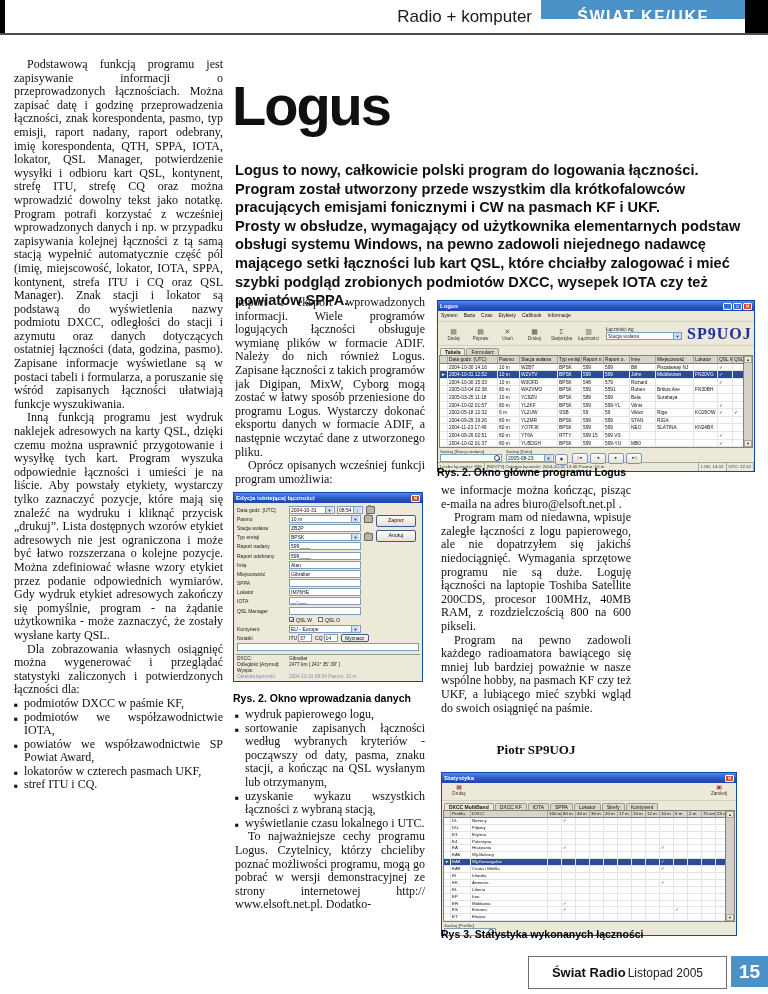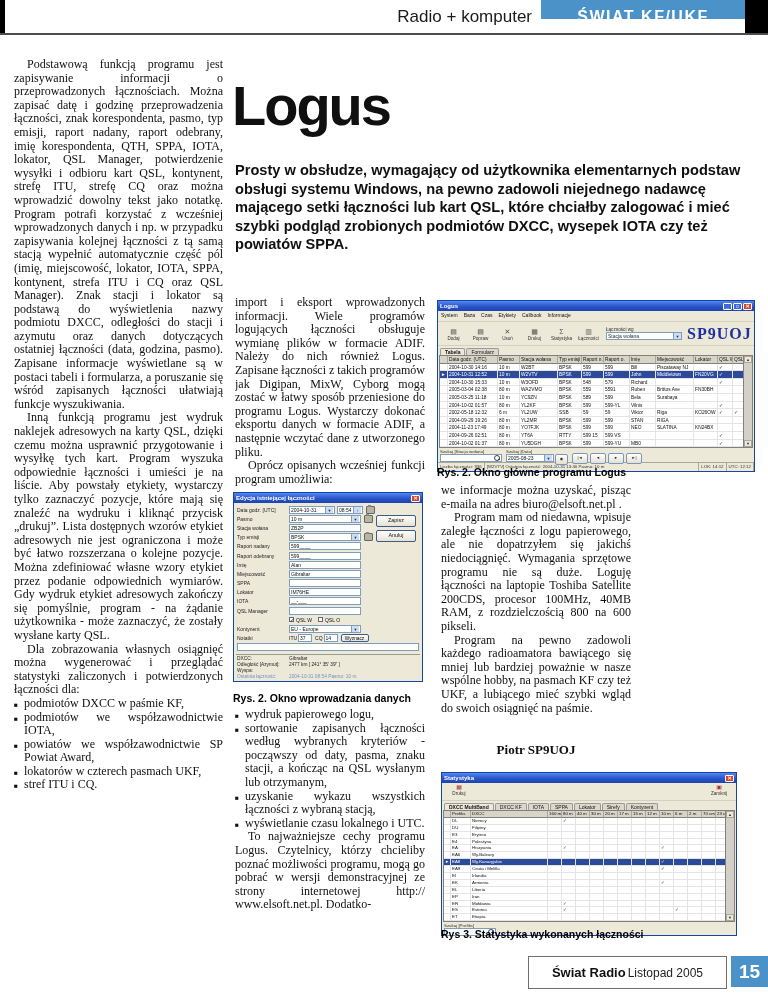--- a/index.html
+++ b/index.html
@@ -143,20 +143,21 @@
         <div class="bullet">podmiotów DXCC w paśmie KF,</div>
         <div class="bullet">podmiotów we współzawodnictwie IOTA,</div>
         <div class="bullet">powiatów we współzawodnictwie SP Powiat Award,</div>
         <div class="bullet">lokatorów w czterech pasmach UKF,</div>
         <div class="bullet">stref ITU i CQ.</div>
       </div>
   </div>
 
   <div class="abs" id="title">Logus</div>
   <div class="abs" id="lead">
+    <p>Logus to nowy, całkowicie polski program do logowania łączności. Program został utworzony przede wszystkim dla krótkofalowców pracujących emisjami fonicznymi i CW na pasmach KF i UKF.</p>
     <p>Prosty w obsłudze, wymagający od użytkownika elementarnych podstaw obsługi systemu Windows, na pewno zadowoli niejednego nadawcę mającego setki łączności lub kart QSL, które chciałby zalogować i mieć szybki podgląd zrobionych podmiotów DXCC, wysepek IOTA czy też powiatów SPPA.</p>
   </div>
 
   <div class="abs bodytxt" id="midText1">
     <p class="noind">import i eksport wprowadzonych informacji. Wiele programów logujących łączności obsługuje wymianę plików w formacie ADIF. Należy do nich również Logus. Zapisane łączności z takich programów jak Digipan, MixW, Cyborg mogą zostać w łatwy sposób przeniesione do programu Logus. Wystarczy dokonać eksportu danych w formacie ADIF, a następnie wczytać dane z utworzonego pliku.</p>
     <p>Oprócz opisanych wcześniej funkcji program umożliwia:</p>
   </div>
 
   <div class="win" id="fig2" style="left:233px;top:492px;width:190px;">
     <div class="tbar">
@@ -539,21 +540,21 @@
     <div class="sbar" id="fig1-status">
         <div class="sseg">Liczba łączności: 936</div>
         <div class="sseg" style="flex: 1 1 0%;">[W2VTV] Ostatnia łączność: 2004-10-31 13:40 Pasmo: 10 m</div>
         <div class="sseg">LOK: 14:12</div>
         <div class="sseg">UTC: 12:12</div>
       </div>
   </div>
   <div class="abs caption" id="cap1">Rys. 2. Okno główne programu Logus</div>
 
   <div class="abs bodytxt" id="rightText">
-    <p class="noind">we informacje można uzyskać, pisząc e-maila na adres biuro@elsoft.net.pl .</p>
+    <p class="noind">we informacje można kończąc, pisząc e-maila na adres biuro@elsoft.net.pl .</p>
     <p>Program mam od niedawna, wpisuje zaległe łączności z logu papierowego, ale nie dopatrzyłem się jakichś niedociągnięć. Wymagania sprzętowe programu nie są duże. Loguję łączności na laptopie Toshiba Satellite 200CDS, procesor 100MHz, 40MB RAM, z rozdzielczością 800 na 600 pikseli.</p>
     <p>Program na pewno zadowoli każdego radioamatora bawiącego się mniej lub bardziej poważnie w nasze wspólne hobby, na pasmach KF czy też UKF, a lubiącego mieć szybki wgląd do swoich osiągnięć na paśmie.</p>
   </div>
   <div class="abs" id="byline">Piotr SP9UOJ</div>
 
   <div class="win" id="fig3" style="left:441px;top:772px;width:296px;">
     <div class="tbar">
       <div class="t">Statystyka</div>
       <div class="wbtn close">✕</div>
     </div>

